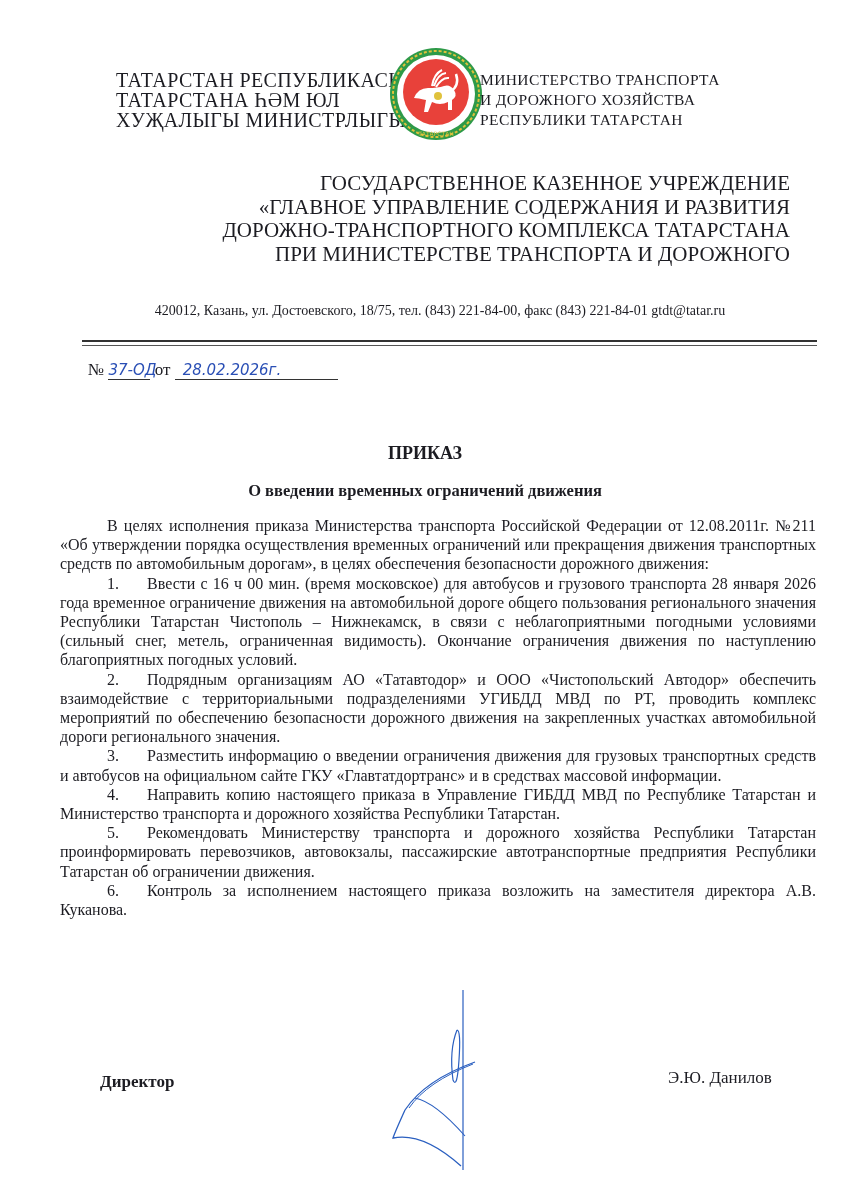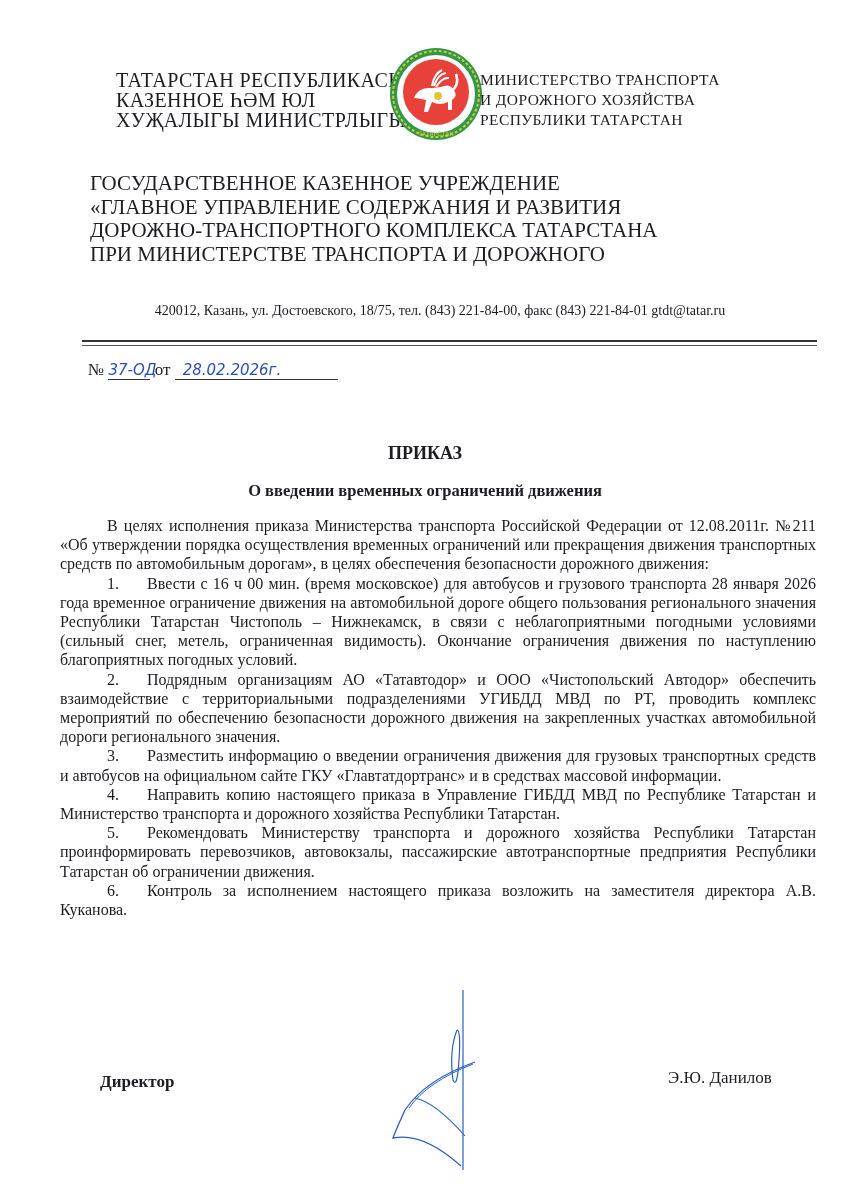--- a/index.html
+++ b/index.html
@@ -3,21 +3,21 @@
 <meta charset="utf-8">
 <style>
   html, body { margin: 0; padding: 0; background: #ffffff; }
   body { width: 850px; height: 1202px; position: relative; overflow: hidden;
          font-family: "Liberation Serif", serif; color: #1c1c22; }
   .abs { position: absolute; }
   .hdr-left { left: 92px; top: 70px; width: 300px; font-size: 20px; line-height: 20px; letter-spacing: 0.4px; margin-left: 24px; }
   .hdr-left div, .hdr-right div { white-space: nowrap; }
   .hdr-right { left: 480px; top: 70px; width: 296px; text-align: left; font-size: 15.5px; line-height: 20px; letter-spacing: 0.4px; }
   .emblem { left: 388px; top: 46px; width: 96px; height: 96px; }
-  .org { left: 90px; top: 172px; width: 700px; text-align: left; font-size: 21px; line-height: 23.5px; }
+  .org { left: 90px; top: 172px; width: 700px; text-align: right; font-size: 21px; line-height: 23.5px; }
   .org div { white-space: nowrap; }
   .addr { left: 90px; top: 303px; width: 700px; text-align: center; font-size: 14px; white-space: nowrap; }
   .rule1 { left: 82px; top: 340px; width: 735px; height: 2px; background: #333; }
   .rule2 { left: 82px; top: 345px; width: 735px; height: 1px; background: #555; }
   .docnum { left: 88px; top: 360px; font-size: 17px; white-space: nowrap; }
   .hand { font-family: "DejaVu Sans", sans-serif; color: #2a4fb5; font-style: italic; font-size: 15px; display: inline-block; border-bottom: 1px solid #333; }
   .hand.num { width: 42px; }
   .hand.date { width: 155px; padding-left: 8px; }
   .title { left: 0; top: 443px; width: 850px; text-align: center; font-weight: bold; font-size: 18px; }
   .subtitle { left: 0; top: 481px; width: 850px; text-align: center; font-weight: bold; font-size: 16.5px; }
@@ -27,21 +27,21 @@
   .body .item .n { display: inline-block; text-indent: 0; width: 40px; }
   .sig-role { left: 100px; top: 1072px; font-weight: bold; font-size: 17px; }
   .sig-name { left: 668px; top: 1068px; font-weight: normal; font-size: 17px; white-space: nowrap; }
   .signature { left: 385px; top: 990px; width: 120px; height: 180px; }
 </style>
 </head>
 <body>
 
 <div class="abs hdr-left">
   <div>ТАТАРСТАН  РЕСПУБЛИКАСЫ</div>
-  <div>КАЗЕННОЕ  ҺӘМ  ЮЛ</div>
+  <div>ТАТАРСТАНА  ҺӘМ  ЮЛ</div>
   <div>ХУҖАЛЫГЫ  МИНИСТРЛЫГЫ</div>
 </div>
 
 <div class="abs emblem">
   <svg width="96" height="96" viewBox="0 0 96 96">
     <circle cx="48" cy="48" r="46" fill="#2e9a48"></circle>
     <circle cx="48" cy="48" r="43" fill="none" stroke="#e0c23c" stroke-width="2" stroke-dasharray="3 2"></circle>
     <circle cx="48" cy="48" r="39" fill="#ffffff"></circle>
     <circle cx="48" cy="46" r="33" fill="#e8413a"></circle>
     <path d="M26 52 q4 -10 14 -10 q10 0 16 -2 q6 -2 10 4 q4 6 -2 10 l0 10 l-4 0 l0 -8 q-8 4 -16 0 l-4 10 l-4 0 l2 -12 q-8 -2 -12 -2 z" fill="#ffffff"></path>

